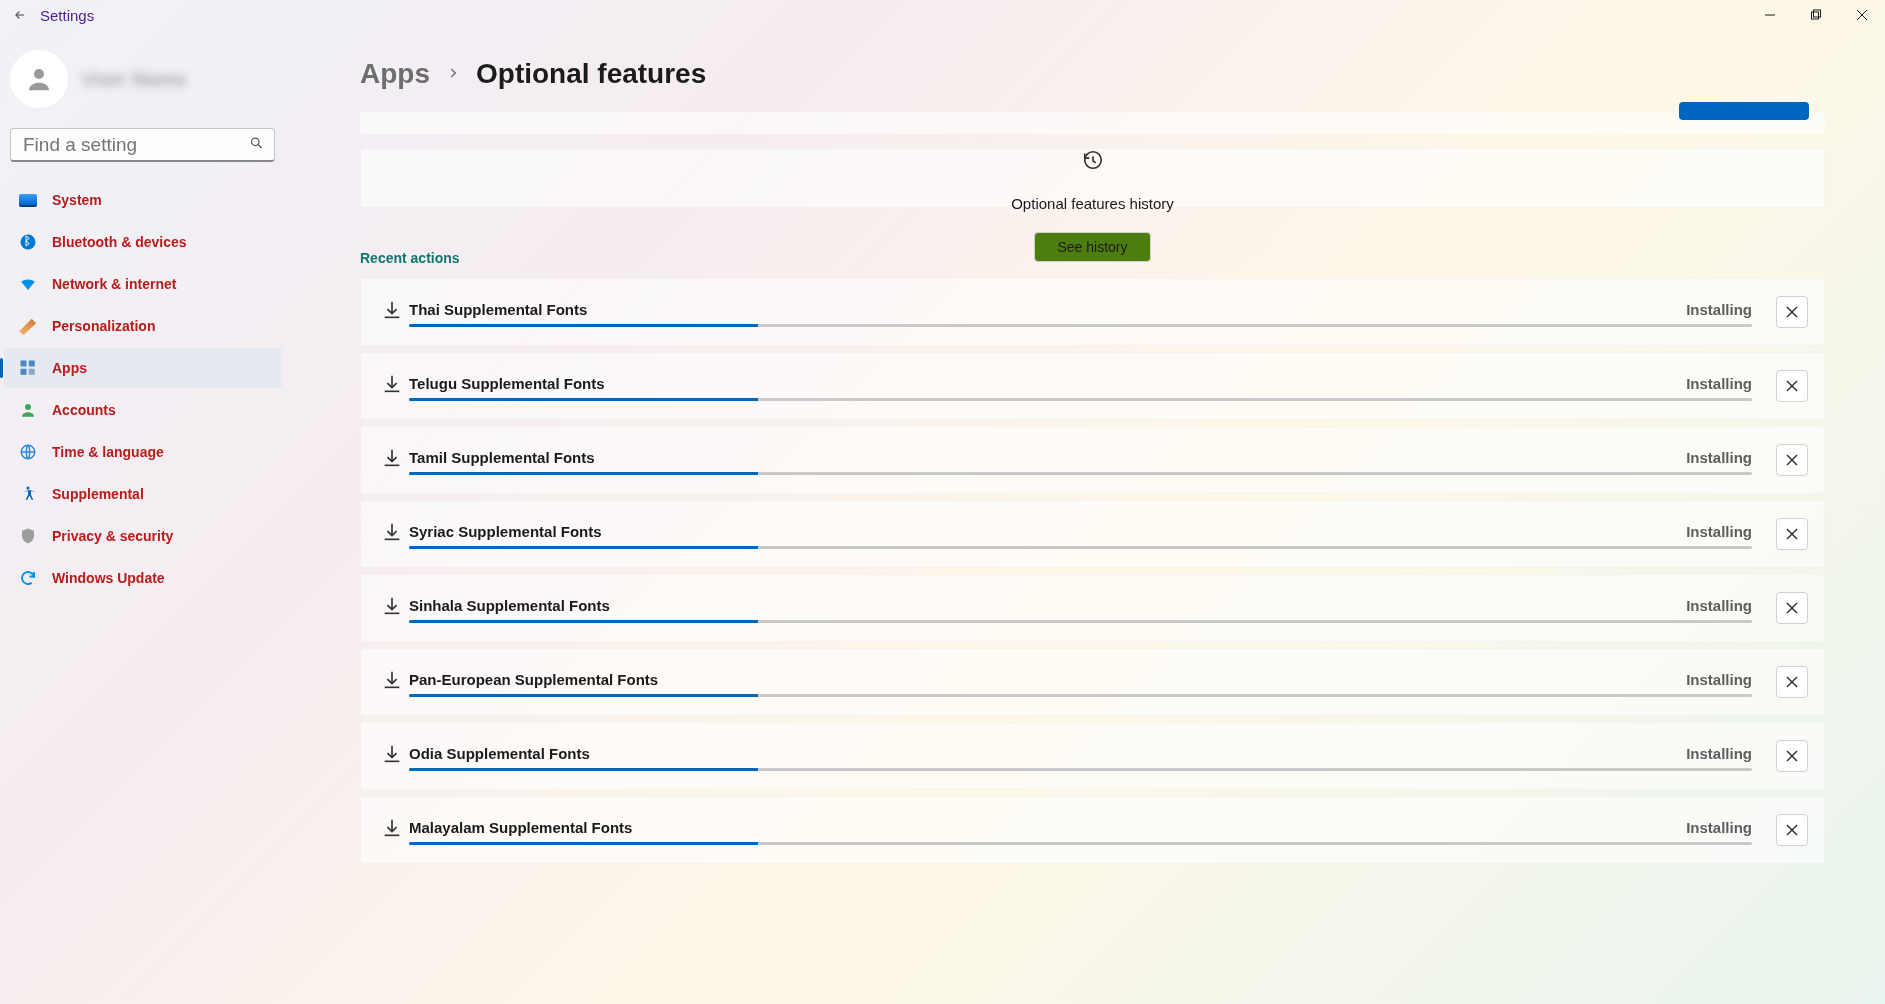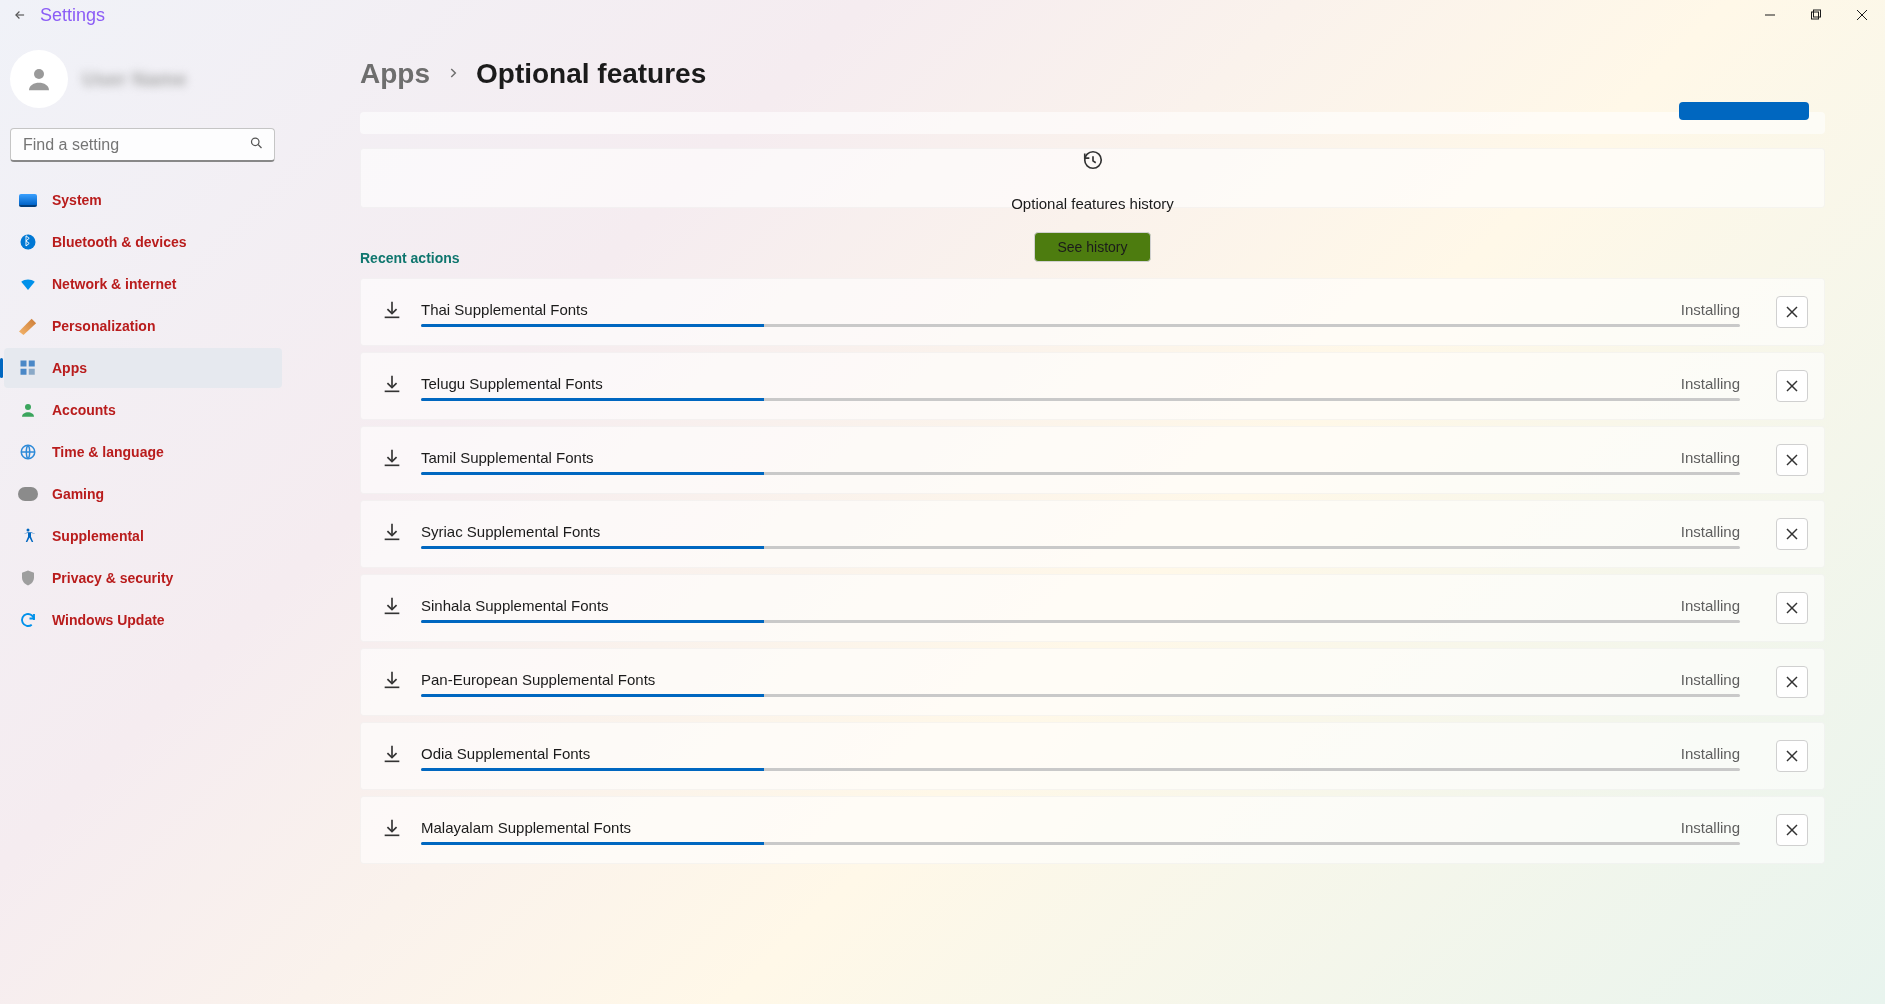--- a/index.html
+++ b/index.html
@@ -25,22 +25,22 @@
   }
   .titlebar .back {
     width: 16px;
     height: 16px;
     margin-right: 12px;
     display: flex;
     align-items: center;
     justify-content: center;
   }
   .titlebar .appname {
-    font-size: 18px;
-    color: #8b5cf6;
+    font-size: 15px;
+    color: #4c1d95;
   }
   .win-controls {
     margin-left: auto;
     display: flex;
     height: 100%;
   }
   .win-btn {
     width: 46px;
     height: 100%;
     display: flex;
@@ -102,21 +102,21 @@
     background: #fdfdfe;
     display:flex;
     align-items:center;
     padding: 0 34px 0 12px;
   }
   .search input {
     border: none;
     outline: none;
     background: transparent;
     width: 100%;
-    font-size: 16px;
+    font-size: 19px;
     color: #5e5e5e;
   }
   .search .search-icon {
     position: absolute;
     right: 10px;
     top: 50%;
     transform: translateY(-50%);
     color: #555;
   }
 
@@ -234,21 +234,22 @@
     gap: 6px;
   }
   .action-card{
     background: rgba(255,255,255,0.6);
     border: 1px solid rgba(0,0,0,0.03);
     border-radius: 4px;
     height: 68px;
     display:flex;
     align-items:center;
     padding: 0 16px 0 20px;
-    gap: 18px;
+    gap: 6px;
+    font-weight: bold;
   }
   .dl-icon{ color:#333; flex-shrink:0; }
   .action-main{ flex:1; display:flex; flex-direction:column; gap:6px; padding-top:4px;}
   .action-top{ display:flex; align-items:center; }
   .action-name{ font-size:15px; color:#1b1b1b; flex:1; }
   .action-status{ font-size:15px; color:#5e5e5e; }
   .progress{
     height:3px;
     background:#c9c9c9;
     border-radius:2px;
@@ -385,26 +386,20 @@
         <span class="nav-icon">
           <svg width="18" height="18" viewBox="0 0 24 24" fill="none" stroke="#2e8ad8" stroke-width="2">
               <circle cx="12" cy="12" r="9"></circle>
               <path d="M3 12h18M12 3c3 3 3 15 0 18M12 3c-3 3-3 15 0 18"></path>
             </svg>
         </span>
         <span>Time &amp; language</span>
       </div>
       <div class="nav-item">
         <span class="nav-icon">
-            <span class="ic-gaming"></span>
-          </span>
-        <span>Gaming</span>
-      </div>
-      <div class="nav-item">
-        <span class="nav-icon">
           <svg width="18" height="18" viewBox="0 0 24 24" fill="#0067c0">
               <circle cx="12" cy="4" r="2"></circle>
               <path d="M12 7l-6 2 6-1v5l-3 7h2l3-6 3 6h2l-3-7v-5l6 1-6-2z"></path>
             </svg>
         </span>
         <span>Supplemental</span>
       </div>
       <div class="nav-item">
         <span class="nav-icon">
           <svg width="18" height="18" viewBox="0 0 24 24" fill="#9e9e9e">

